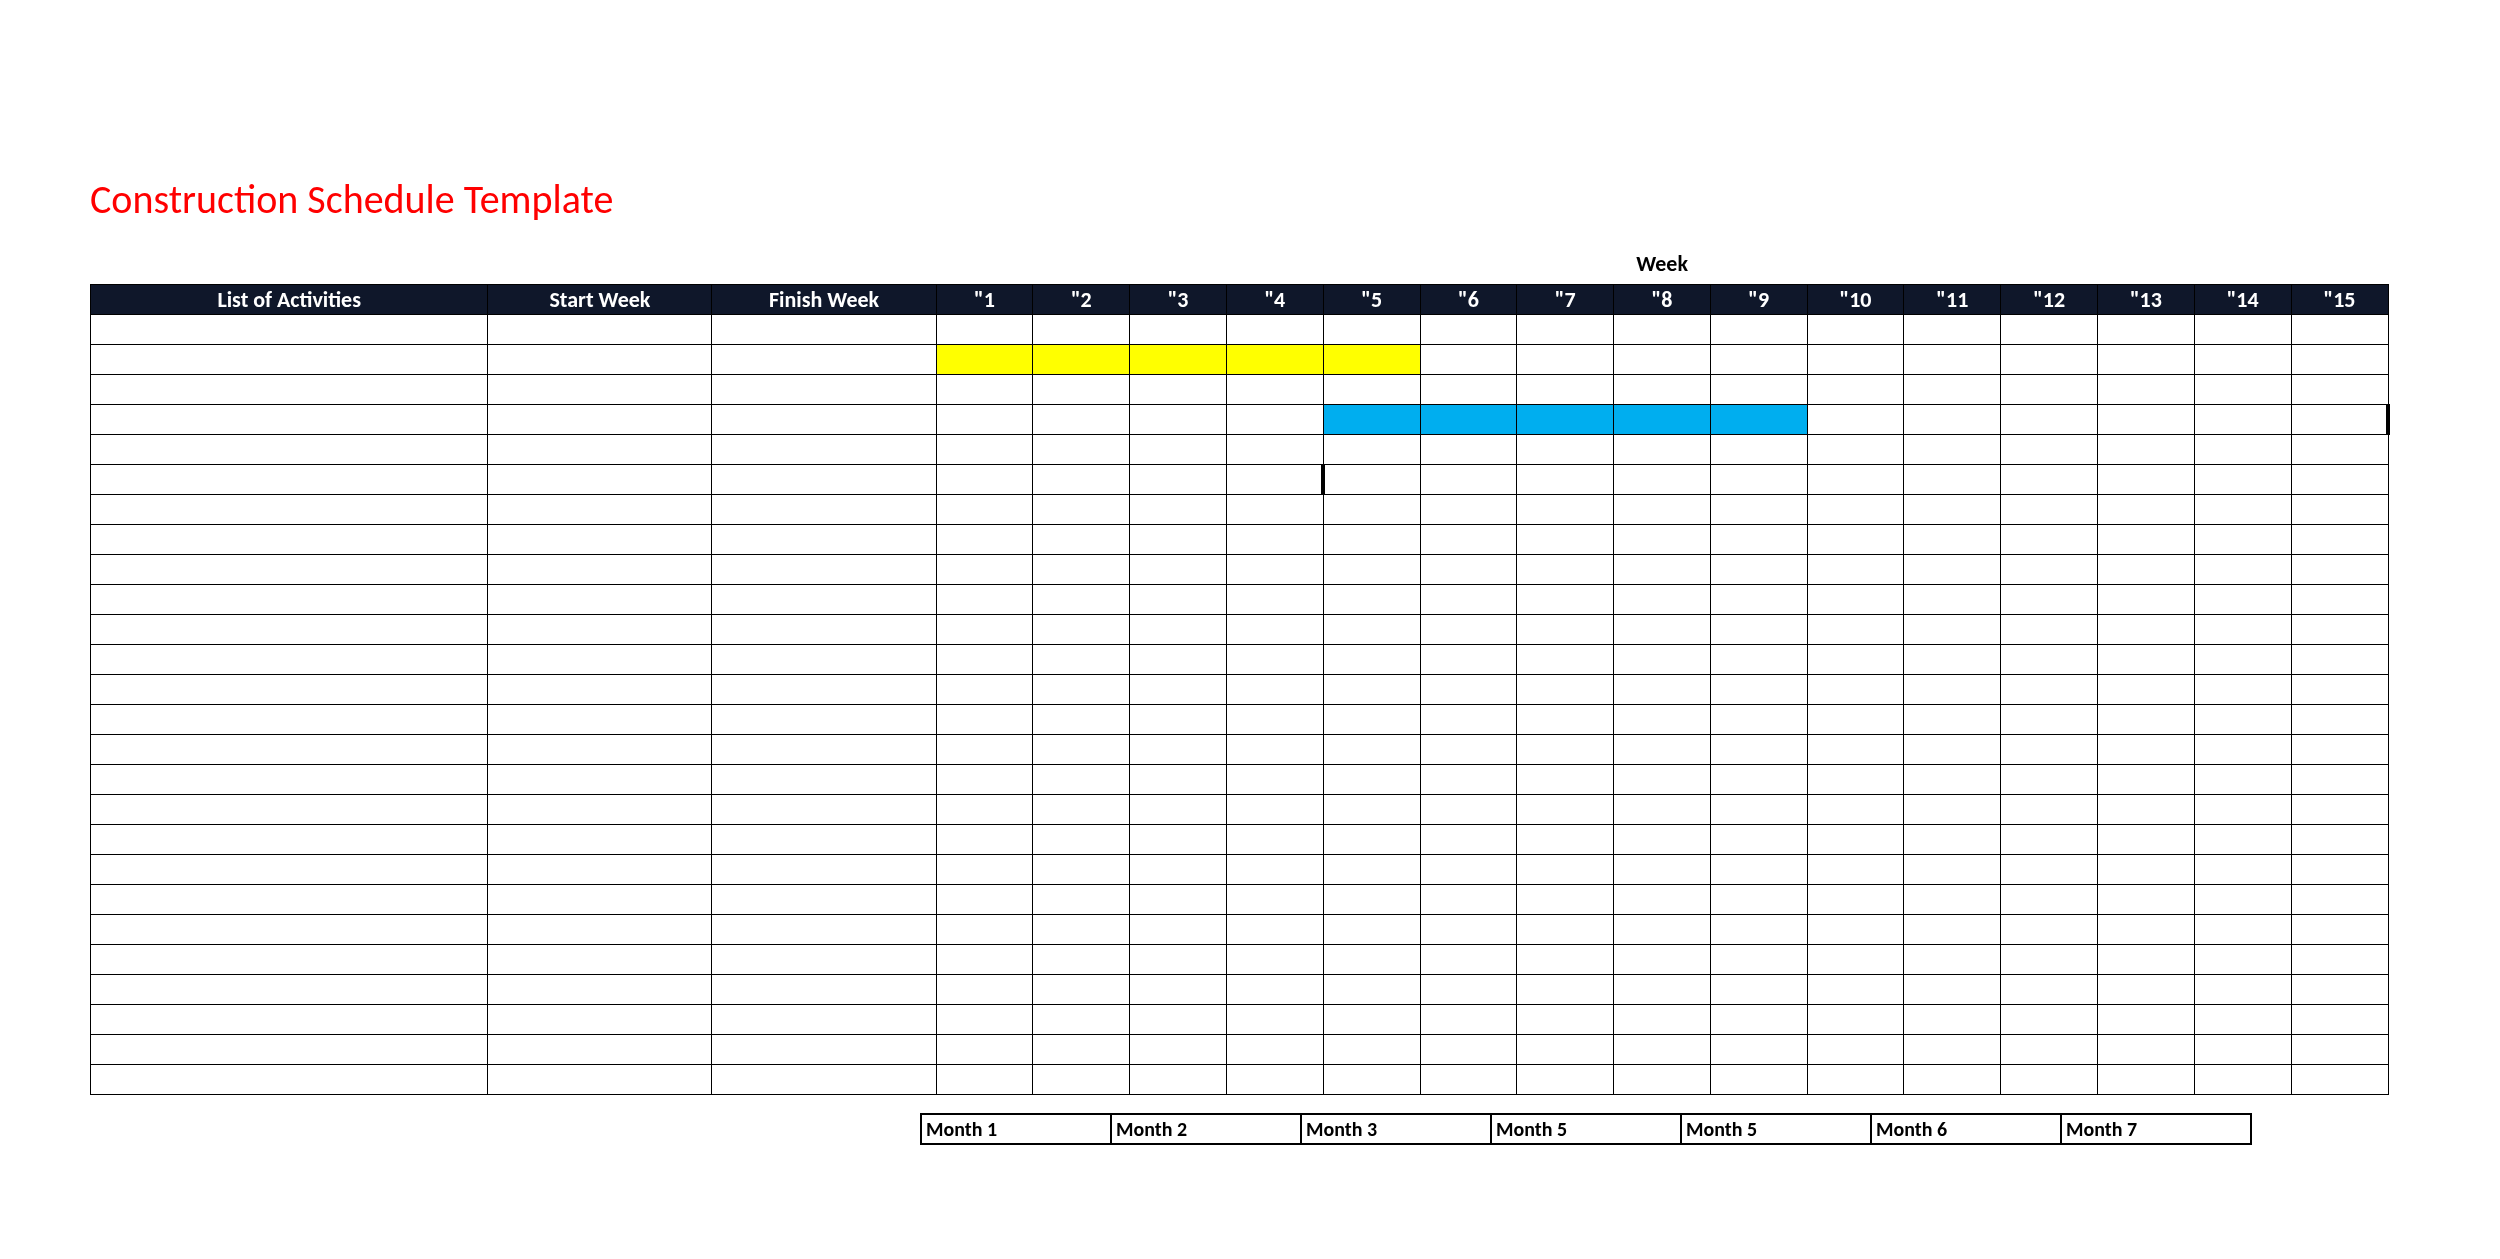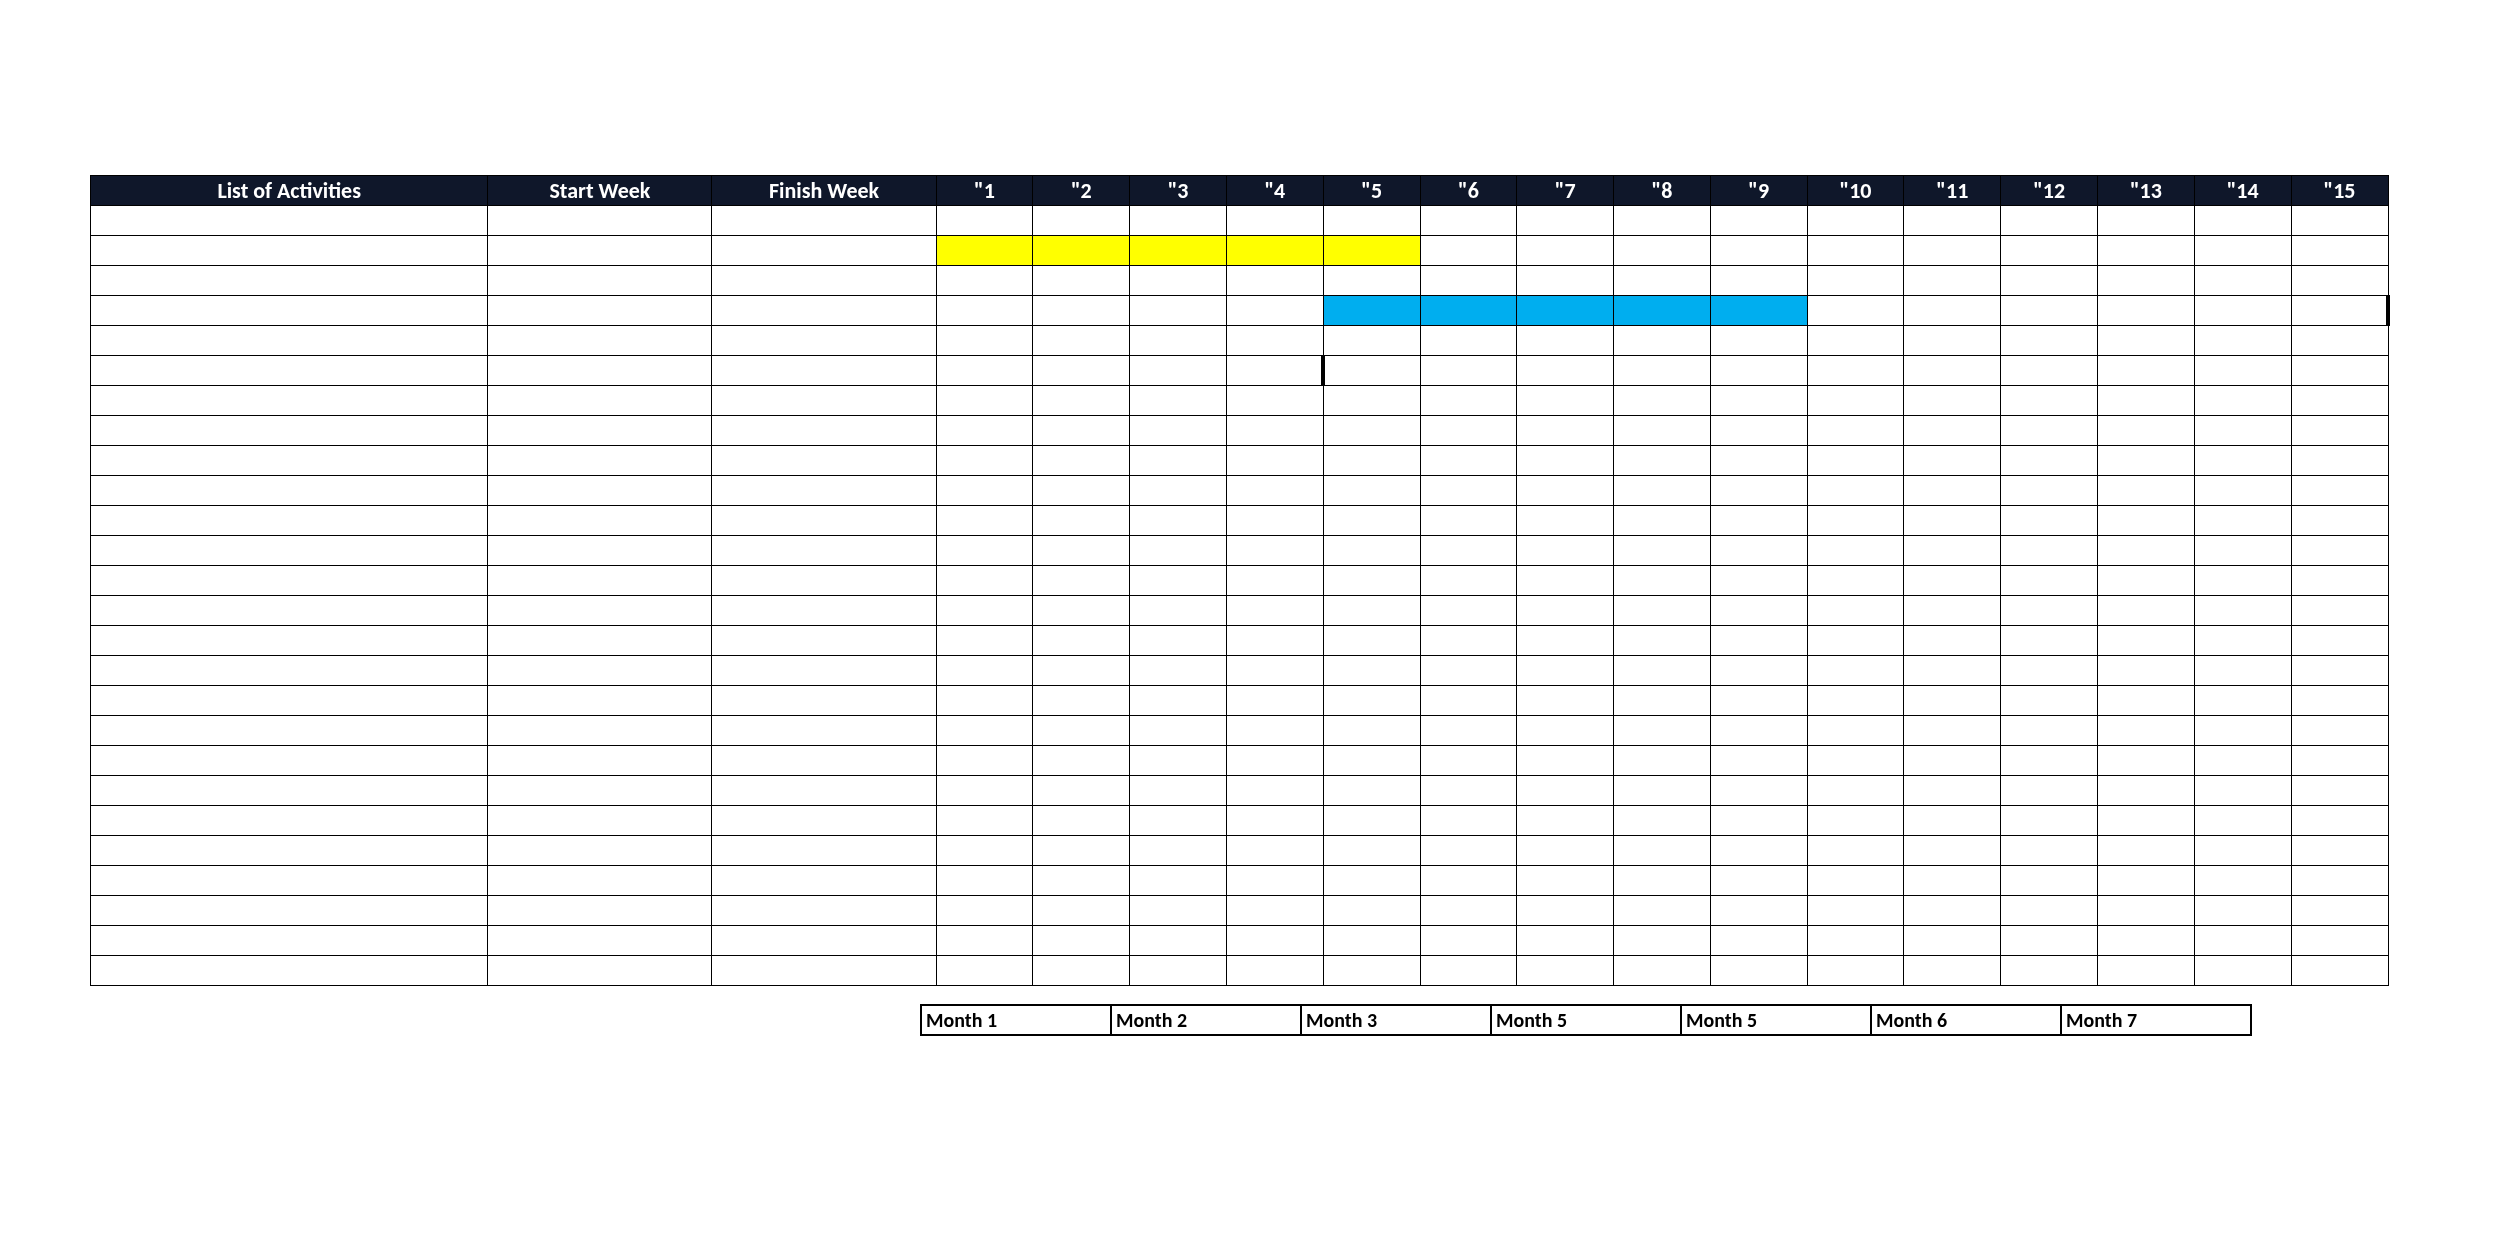--- a/index.html
+++ b/index.html
@@ -71,23 +71,30 @@
     font-size: 20px;
     font-weight: bold;
     vertical-align: middle;
     padding: 0 4px;
   }
 </style>
 </head>
 <body>
 
 <div class="page">
+  <h1 class="title">Construction Schedule Template</h1>
 
   <table class="schedule">
     <tbody>
+        <tr class="noborder">
+      <th class="col-act noborder"></th>
+      <th class="col-sw noborder"></th>
+      <th class="col-fw noborder"></th>
+      <th class="week-hdr" colspan="15">Week</th>
+    </tr>
     <tr class="hrow">
       <th class="col-act">List of Activities</th>
       <th class="col-sw">Start Week</th>
       <th class="col-fw">Finish Week</th>
       <th class="col-wk wk-lbl">"1</th>
       <th class="col-wk wk-lbl">"2</th>
       <th class="col-wk wk-lbl">"3</th>
       <th class="col-wk wk-lbl">"4</th>
       <th class="col-wk wk-lbl">"5</th>
       <th class="col-wk wk-lbl">"6</th>

